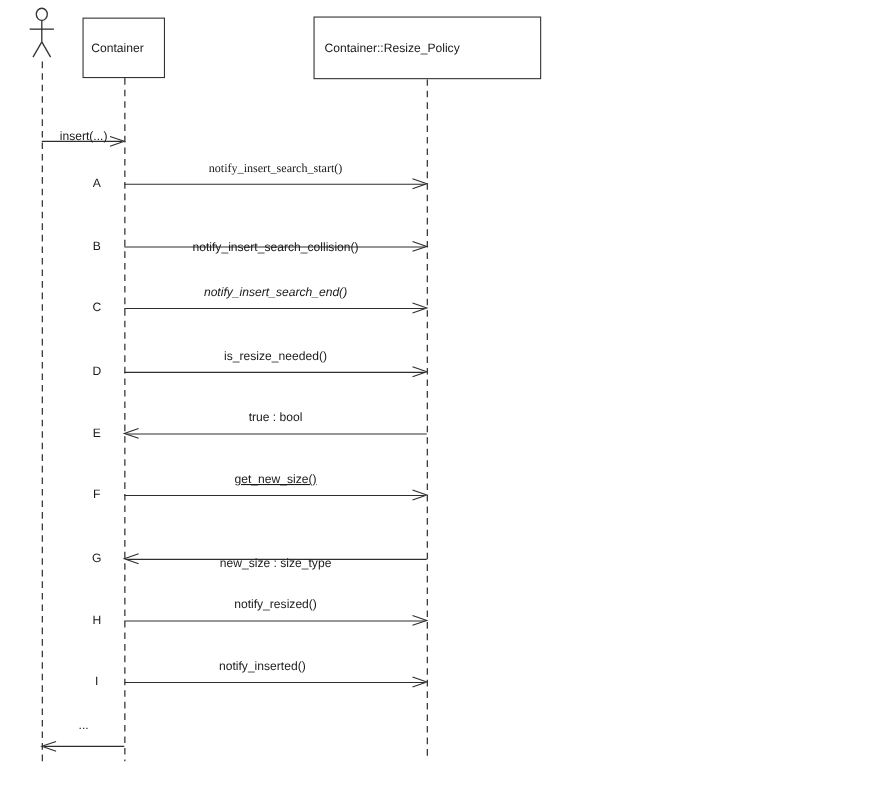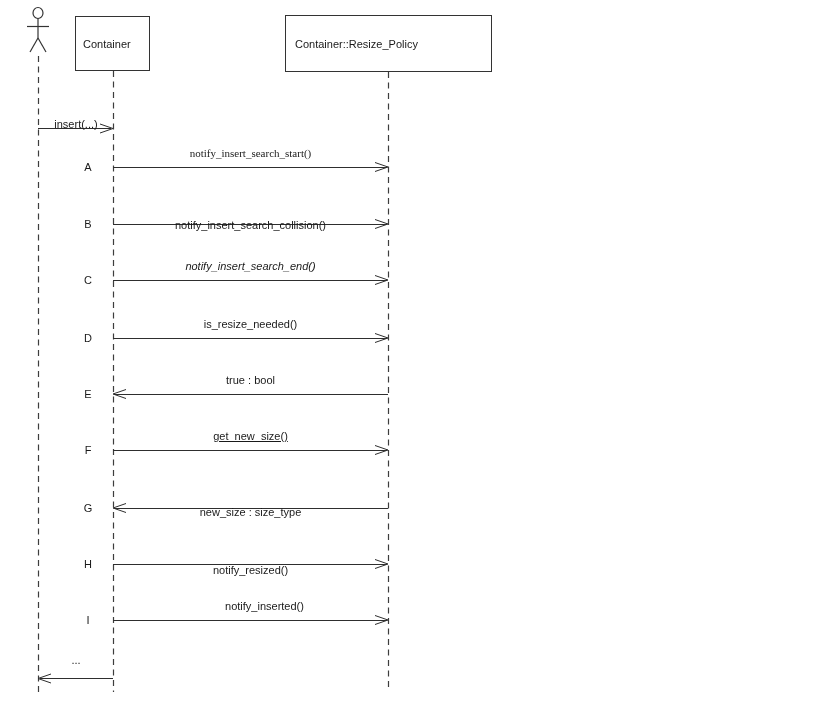--- a/index.html
+++ b/index.html
@@ -137,18 +137,18 @@
       <div class="msg-label" style="left: 113px; width: 275px; top: 259px; font-style: italic;">notify_insert_search_end()</div>
       <div class="letter" style="left: 76px; top: 330px;">D</div>
       <div class="msg-label" style="left: 113px; width: 275px; top: 317px;">is_resize_needed()</div>
       <div class="letter" style="left: 76px; top: 386px;">E</div>
       <div class="msg-label" style="left: 113px; width: 275px; top: 373px;"><span class="b">true</span><span> : </span><span class="b">bool</span></div>
       <div class="letter" style="left: 76px; top: 442px;">F</div>
       <div class="msg-label" style="left: 113px; width: 275px; top: 429px; text-decoration: underline;">get_new_size()</div>
       <div class="letter" style="left: 76px; top: 500px;">G</div>
       <div class="msg-label" style="left: 113px; width: 275px; top: 505px;">new_size : size_type</div>
       <div class="letter" style="left: 76px; top: 556px;">H</div>
-      <div class="msg-label" style="left: 113px; width: 275px; top: 543px; margin-top: 20px;">notify_resized()</div>
+      <div class="msg-label" style="left: 113px; width: 275px; top: 543px;">notify_resized()</div>
       <div class="letter" style="left: 76px; top: 612px;">I</div>
-      <div class="msg-label" style="left: 127px; width: 275px; top: 599px;">notify_inserted()</div>
+      <div class="msg-label" style="left: 101px; width: 275px; top: 599px;">notify_inserted()</div>
     </div>
 
 </div>
 
 </body></html>

